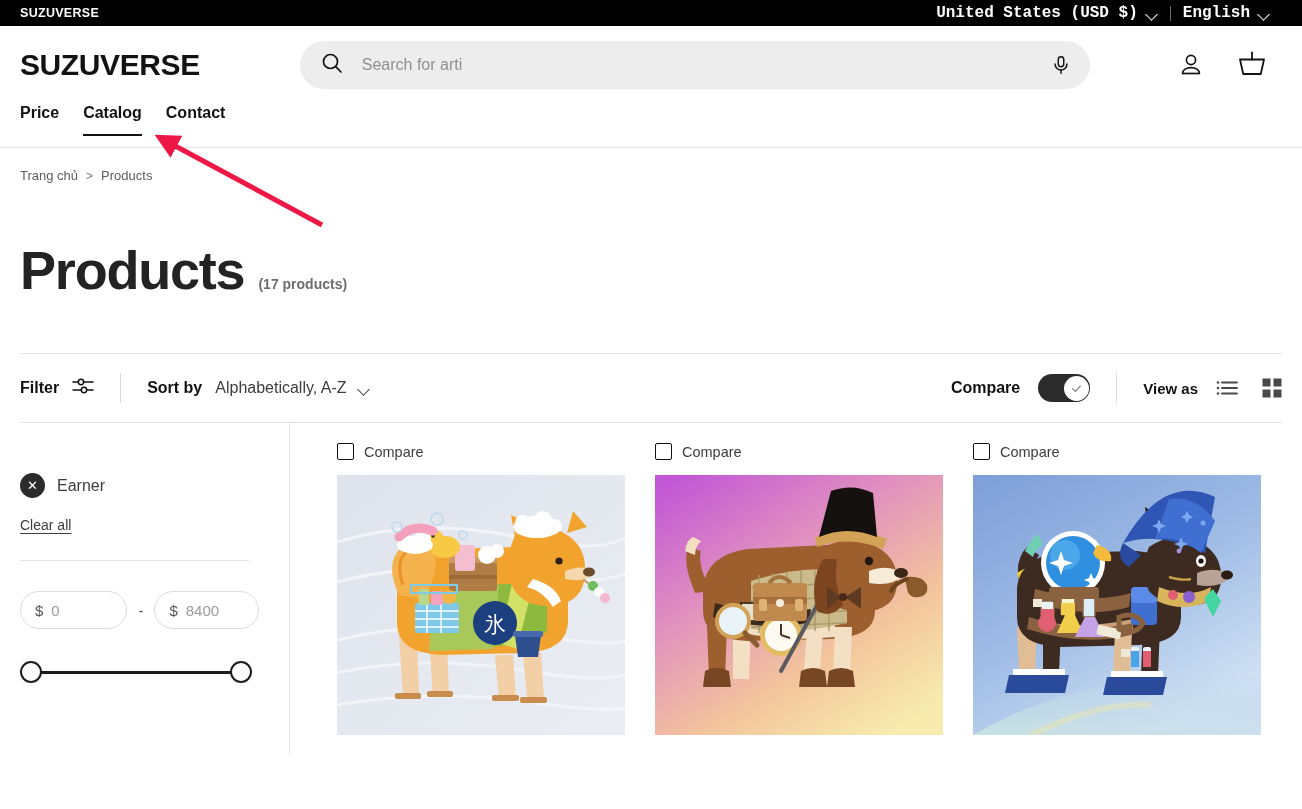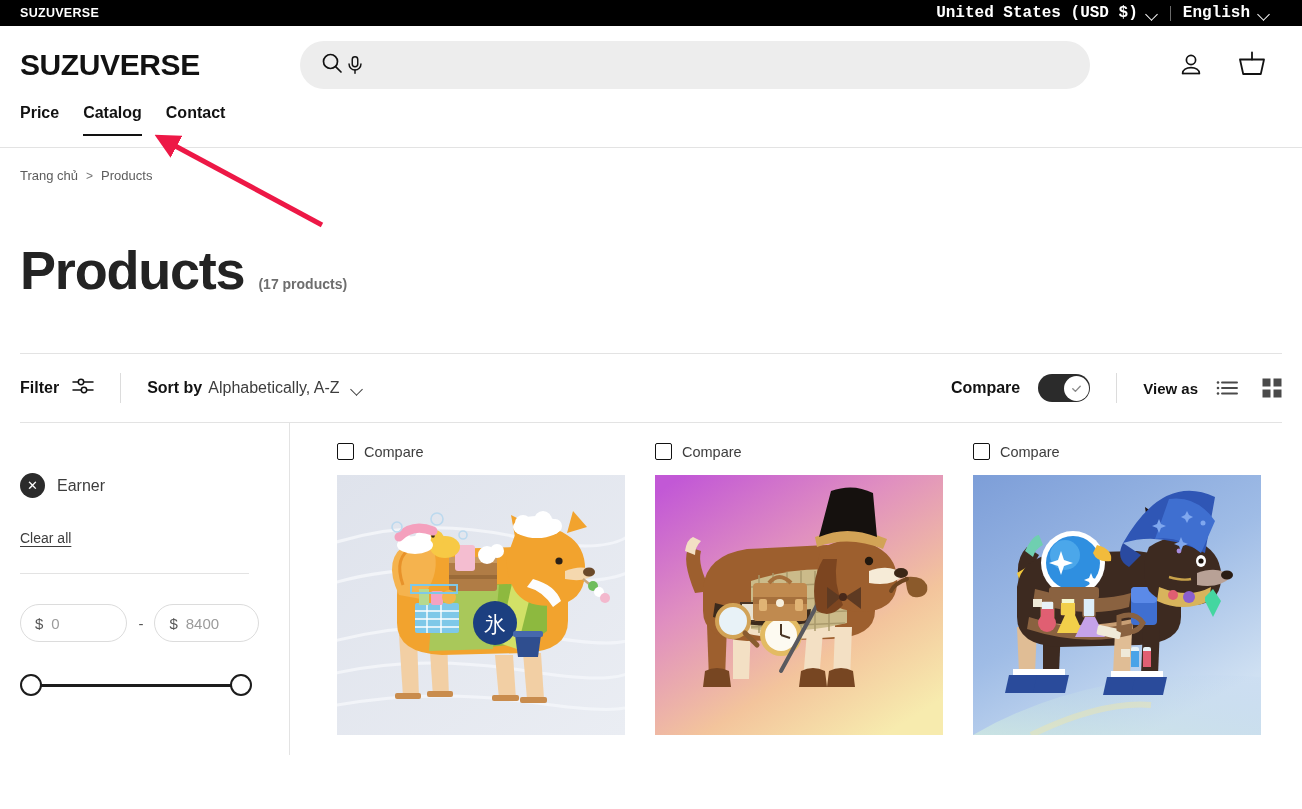--- a/index.html
+++ b/index.html
@@ -183,21 +183,21 @@
     display: flex; align-items: center; gap: 13px;
     font-size: 16px; font-weight: 700; color: #121212;
     cursor: pointer; background: none; border: none;
     font-family: inherit;
   }
   .vsep { width: 1px; height: 30px; background: #dcdcdc; margin: 0 26px; }
   .sortby-label { font-size: 16px; font-weight: 700; color: #121212; }
   .sort-select {
     display: flex; align-items: center; gap: 12px;
     font-size: 16px; color: #3d3d3d; cursor: pointer;
-    margin-left: 6px;
+    margin-left: 13px;
   }
   .toolbar-right {
     margin-left: auto;
     display: flex; align-items: center;
   }
   .compare-label { font-size: 16px; font-weight: 700; color: #121212; }
   .toggle {
     width: 52px; height: 28px; border-radius: 14px;
     background: #2b2b2b; margin-left: 18px;
     position: relative; cursor: pointer; border: none;
@@ -249,21 +249,21 @@
   }
   .tag-x {
     width: 25px; height: 25px; border-radius: 50%;
     background: #2b2b2b; color: #fff;
     display: flex; align-items: center; justify-content: center;
     font-size: 13px; line-height: 1; flex: 0 0 auto;
   }
   .tag-label { font-size: 16px; color: #3d3d3d; }
   .clear-all {
     display: inline-block;
-    margin-top: 32px;
+    margin-top: 19px;
     font-size: 14px;
     color: #3d3d3d;
     text-decoration: underline;
     text-underline-offset: 3px;
     cursor: pointer;
   }
   .facet-divider {
     height: 1px; background: #e3e3e3;
     margin: 26px 10px 0 0;
   }
@@ -367,20 +367,21 @@
 <div class="header">
   <div class="logo">SUZUVERSE</div>
 
   <div class="search-wrap">
     <span>
       <svg width="24" height="24" viewBox="0 0 24 24" fill="none">
         <circle cx="10.5" cy="10.5" r="7" stroke="#121212" stroke-width="1.7"></circle>
         <line x1="15.6" y1="15.6" x2="21" y2="21" stroke="#121212" stroke-width="1.7" stroke-linecap="round"></line>
       </svg>
     </span>
+    <input class="search-input" type="text" placeholder="Search for arti" style="">
     <button class="icon-btn">
       <svg width="22" height="22" viewBox="0 0 24 24" fill="none">
         <rect x="9" y="3" width="6" height="11" rx="3" stroke="#121212" stroke-width="1.6"></rect>
         <path d="M5.5 11a6.5 6.5 0 0013 0" stroke="#121212" stroke-width="1.6" stroke-linecap="round"></path>
         <line x1="12" y1="17.5" x2="12" y2="21" stroke="#121212" stroke-width="1.6" stroke-linecap="round"></line>
       </svg>
     </button>
   </div>
 
   <div class="header-actions">

